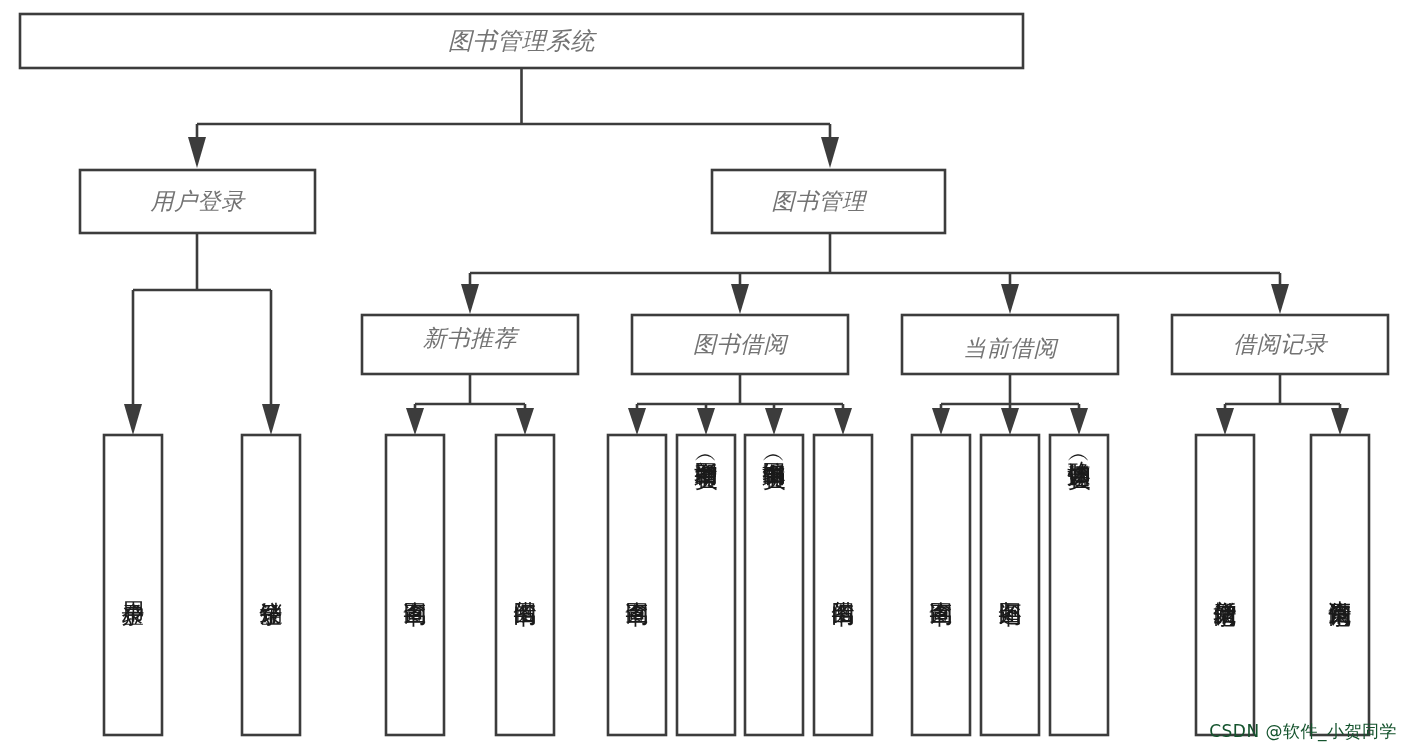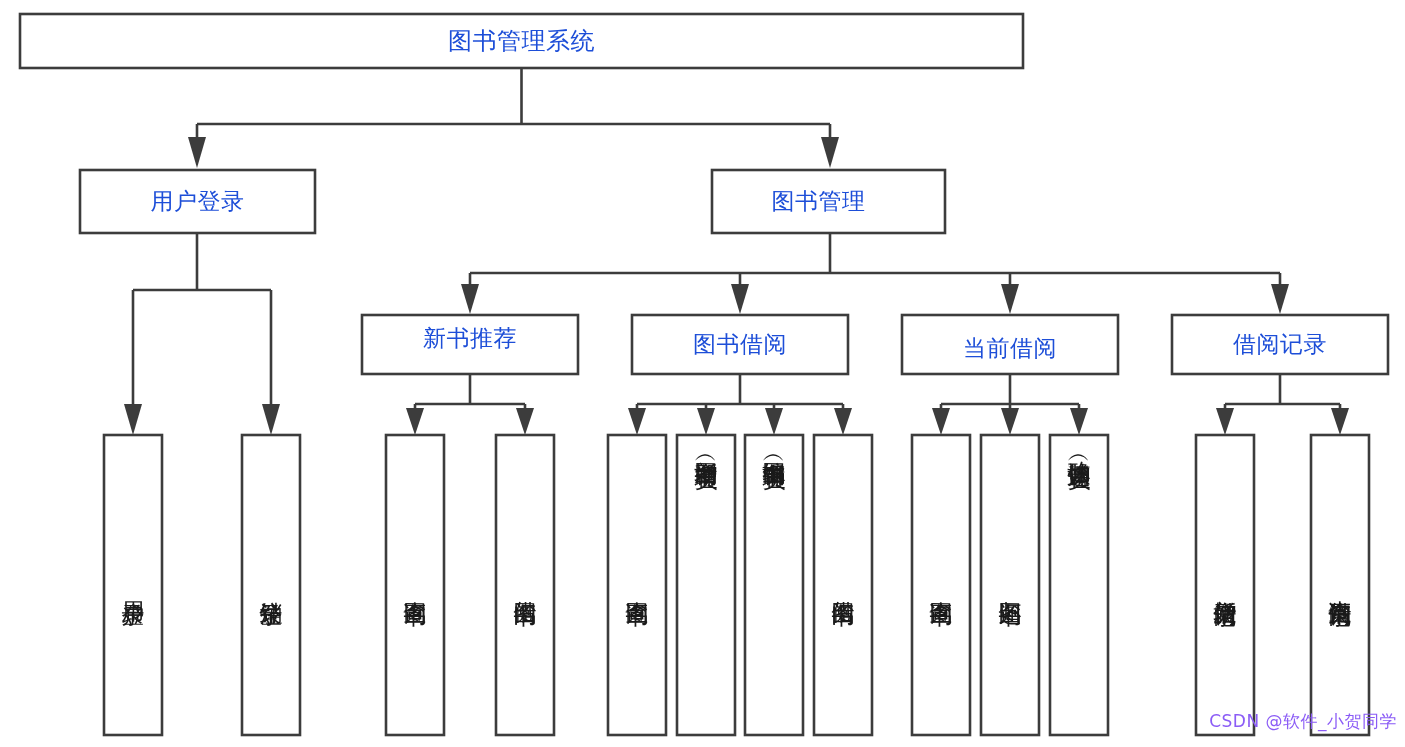--- a/index.html
+++ b/index.html
@@ -46,26 +46,27 @@
   .arrow-head {
     fill: #3c3c3c;
     stroke: none;
   }
   
   .h-label {
     position: absolute;
     display: flex;
     align-items: center;
     justify-content: center;
-    color: #1d4ed8;
+    color: #737373;
     font-size: 23px;
     line-height: 1.1;
     letter-spacing: 0.5px;
     white-space: nowrap;
     pointer-events: none;
+    font-style: italic;
   }
   .h-label.root {
     font-size: 24px;
   }
   .v-label {
     position: absolute;
     display: flex;
     align-items: center;
     justify-content: center;
     color: #1a1a1a;
@@ -78,23 +79,23 @@
     white-space: normal;
     pointer-events: none;
     overflow: hidden;
   }
   .v-label.align-top {
     justify-content: flex-start;
   }
   #watermark {
     position: absolute;
     right: 8px;
-    bottom: 14px;
+    bottom: 4px;
     font-size: 17px;
-    color: #8b5cf6;
+    color: #14532d;
     letter-spacing: 0.5px;
     white-space: nowrap;
     pointer-events: none;
   }
 </style>
 </head>
 <body>
 
 <div id="diagram-root">
 

